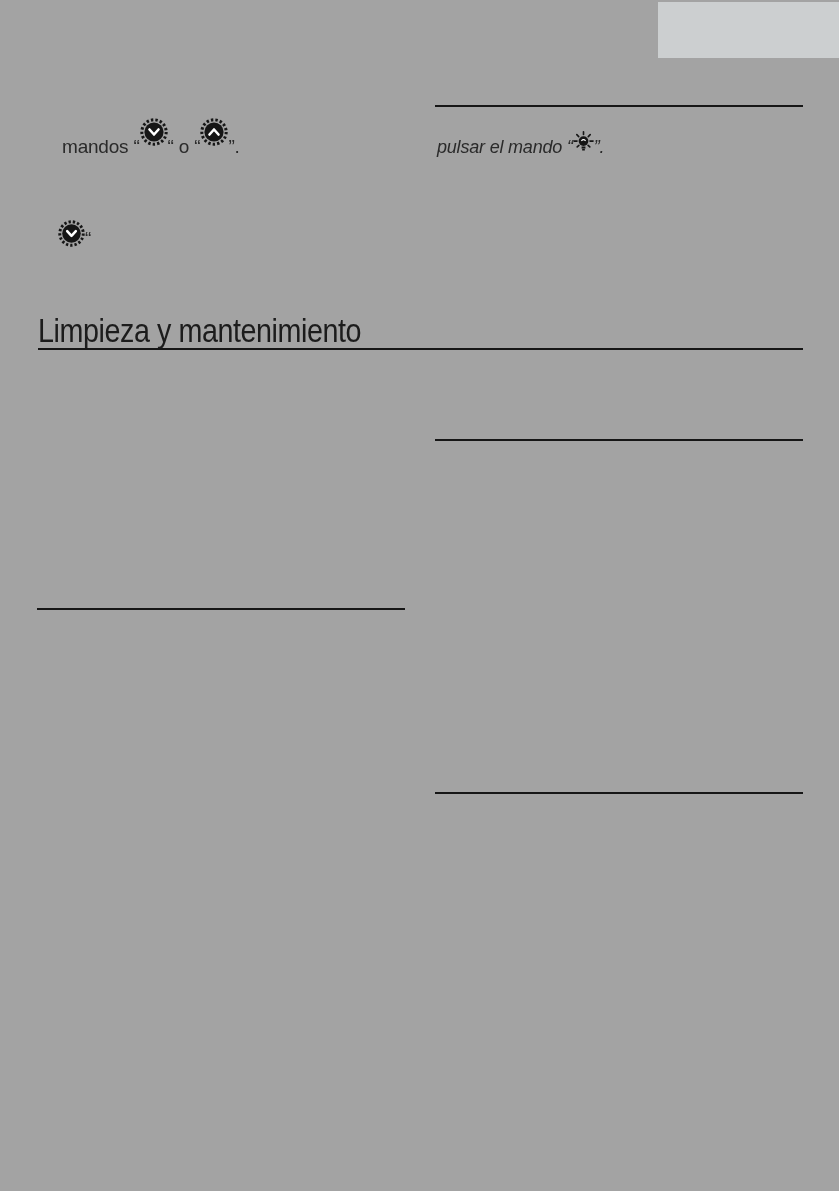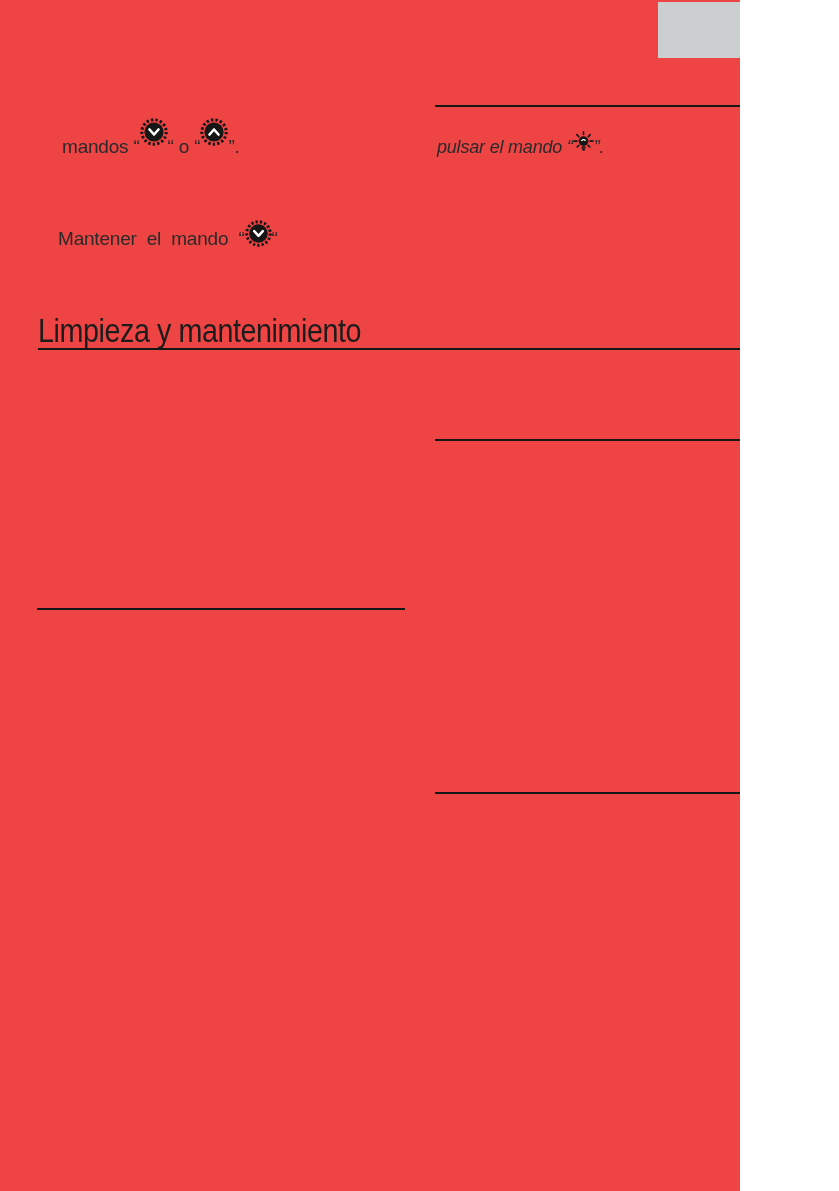--- a/index.html
+++ b/index.html
@@ -1,20 +1,20 @@
 <!DOCTYPE html>
 <html><head>
 <meta charset="utf-8">
 <style>
   * { margin:0; padding:0; box-sizing:border-box; }
   html,body { background:#ffffff; }
   .page {
     position:relative;
-    width:740px; height:1191px;
-    background:#ef4444;
+    width:839px; height:1191px;
+    background:#a3a3a3;
     font-family:"Liberation Sans", sans-serif;
     color:#222222;
     overflow:hidden;
   }
   .corner-tab {
     position:absolute; left:658px; top:2px;
     width:181px; height:56px;
     background:#cccfd0;
   }
   .rule {
@@ -94,21 +94,20 @@
       </g>
       <circle cx="11" cy="10.5" r="5.1" fill="#161616"></circle>
       <path d="M8.8 10.2 q2.2 -2.4 4.4 0" stroke="#ffffff" stroke-width="1.2" fill="none"></path>
       <rect x="9" y="16.2" width="4" height="2.2" fill="#161616"></rect>
       <rect x="9.6" y="18.8" width="2.8" height="1.6" fill="#161616"></rect>
     </svg>
     <span class="t">”.</span>
   </div>
 
   <div class="text-line line-mantener">
-    <span class="t">Mantener el mando “</span>
     <svg class="knob-icon" viewBox="0 0 28 28">
       <circle cx="14" cy="14" r="12.2" fill="none" stroke="#161616" stroke-width="3" stroke-dasharray="2.4 2.1"></circle>
       <circle cx="14" cy="14" r="9.6" fill="#161616"></circle>
       <polyline points="9.5,11.5 14,16.5 18.5,11.5" fill="none" stroke="#ffffff" stroke-width="2.6" stroke-linecap="round" stroke-linejoin="round"></polyline>
     </svg>
     <span class="t">“</span>
   </div>
 
   <div class="section-heading">Limpieza y mantenimiento</div>
   <div class="rule rule-heading"></div>

